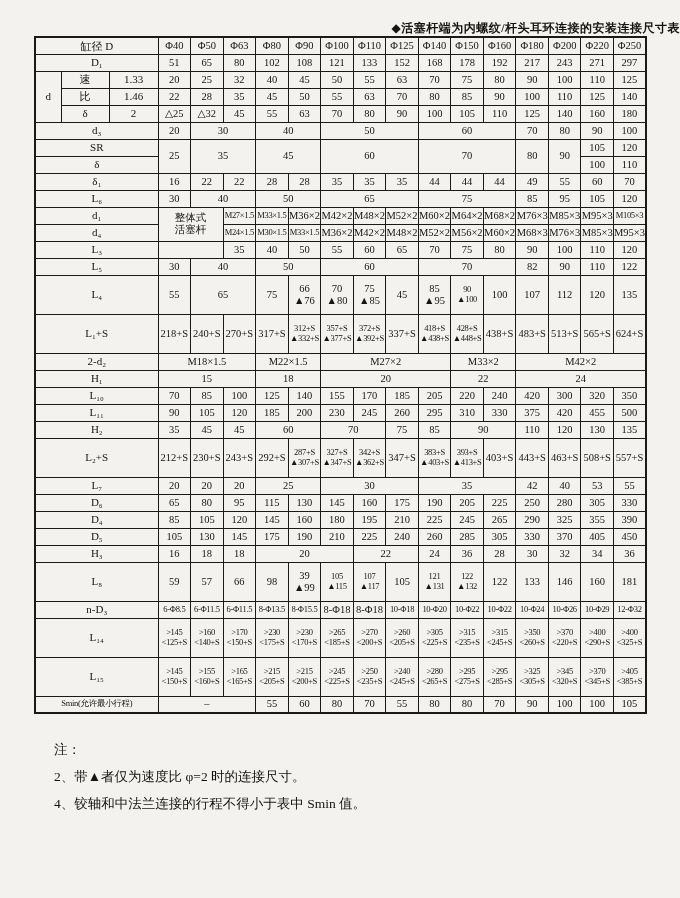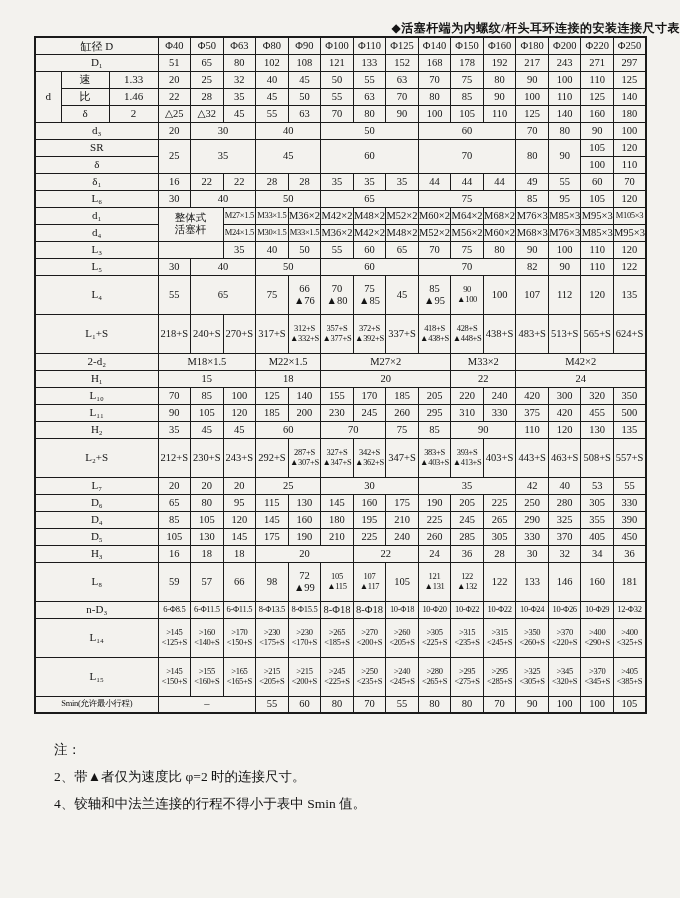--- a/index.html
+++ b/index.html
@@ -530,21 +530,21 @@
           <td>34</td>
           <td>36</td>
         </tr>
         <tr class="tall">
           <td colspan="3" class="lab">L₈</td>
           <td>59</td>
           <td>57</td>
           <td>66</td>
           <td>98</td>
           <td>
-            <div>72</div>
+            <div>39</div>
             <div>▲99</div>
           </td>
           <td class="sm">
             <div>105</div>
             <div>▲115</div>
           </td>
           <td class="sm">
             <div>107</div>
             <div>▲117</div>
           </td>

